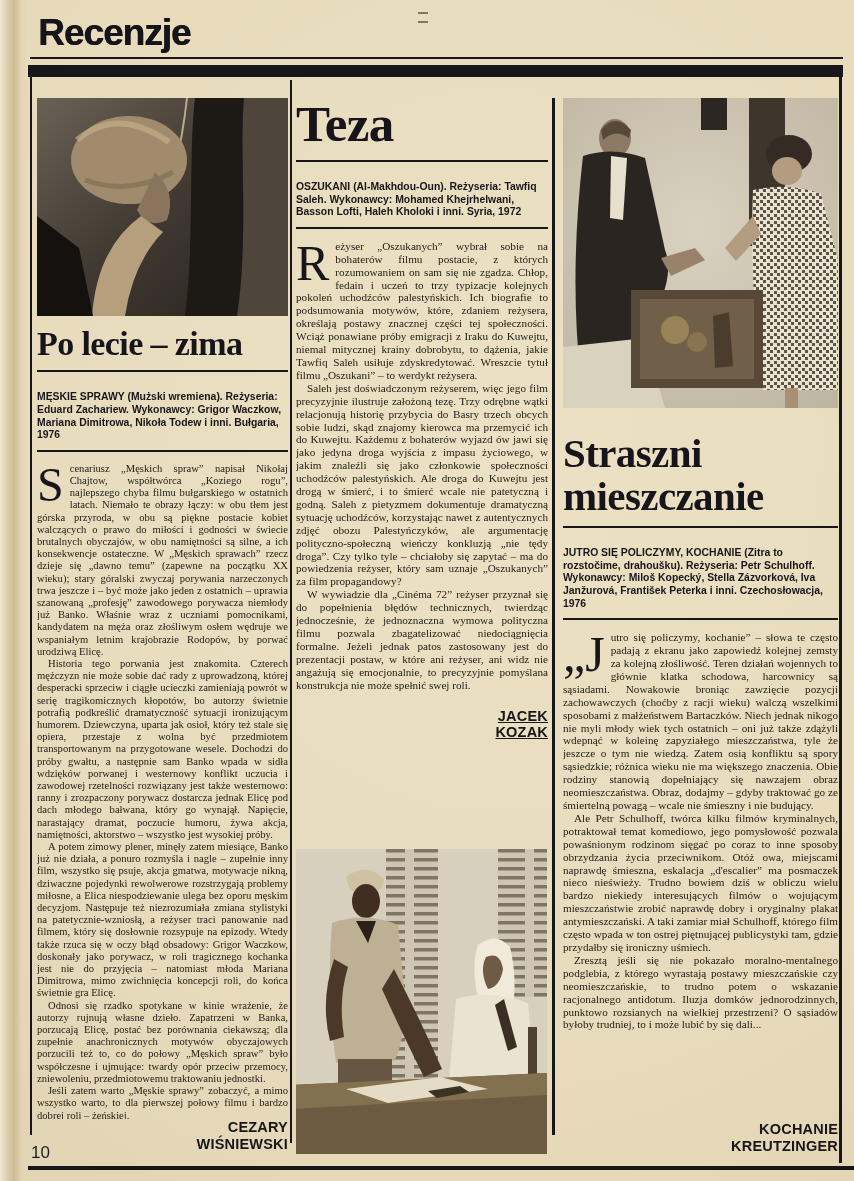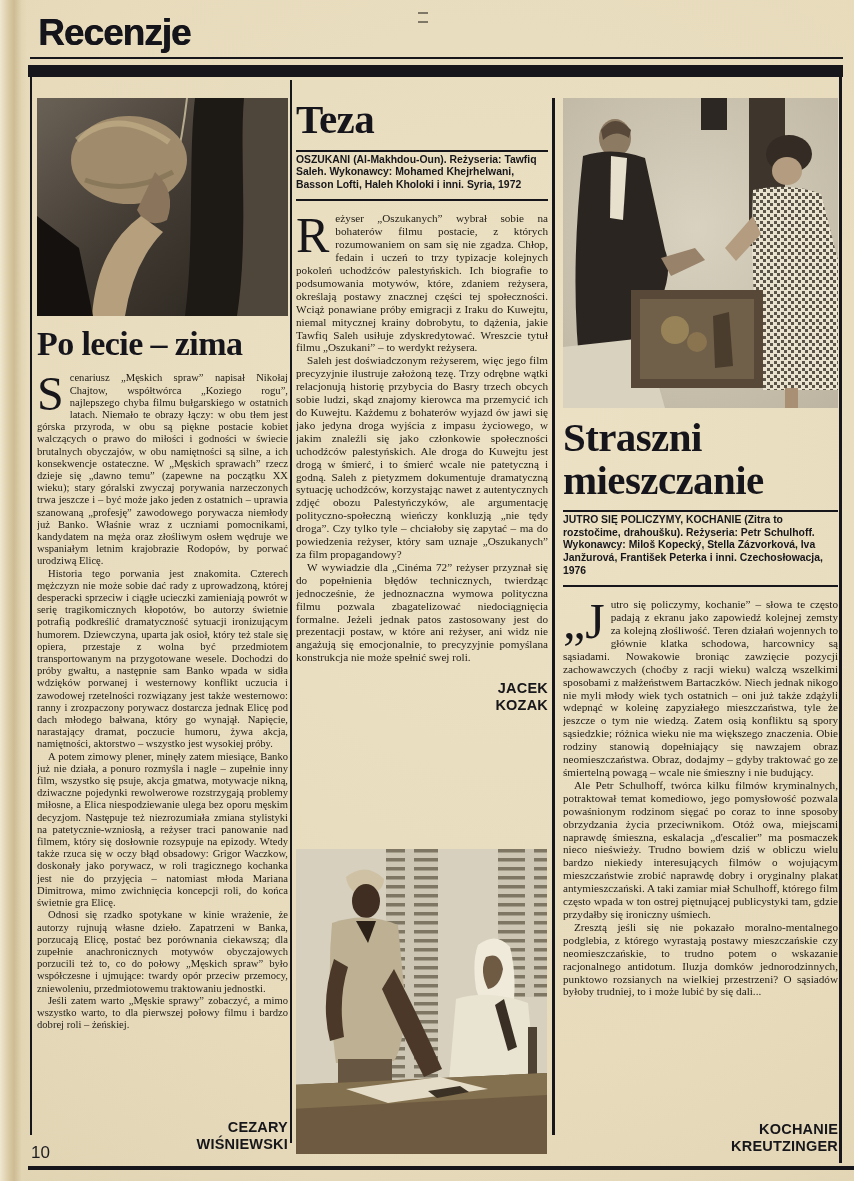--- a/index.html
+++ b/index.html
@@ -37,41 +37,41 @@
 
   .photo{ flex:0 0 auto; }
   .photo svg{ display:block; width:100%; height:100%; }
   .photo-1{ width:251px; height:218px; }
   .photo-2{ width:287px; height:310px; margin-left:-10px; }
   .photo-3{ width:257px; height:305px; margin-left:-6px; margin-top:auto; }
 
   .title{ margin:0; font-family:"Liberation Serif",serif; font-weight:bold; color:#16151b;
     line-height:1.04; letter-spacing:-0.6px; }
   .col-1 .title{ font-size:34px; margin-top:10px; white-space:nowrap; }
-  .col-2 .title{ font-size:41px; }
-  .col-3 .title{ font-size:41px; margin-top:8px; }
+  .col-2 .title{ font-size:51px; }
+  .col-3 .title{ font-size:41px; margin-top:24px; }
 
   .credits-block{ margin-top:9px; border-top:2px solid #17161a; border-bottom:2px solid #17161a;
-    padding:2px 0 8px; flex:0 0 auto; }
+    padding:19px 0 8px; flex:0 0 auto; }
   .credits{ margin:0; font-family:"Liberation Sans",sans-serif; font-weight:bold;
     font-size:10.4px; line-height:12.6px; color:#17161a; }
 
   .body{ margin-top:11px; text-align:justify; overflow:hidden; min-height:0; }
   .col-1 .body{ font-size:10.6px; line-height:12.2px; }
   .col-2 .body, .col-3 .body{ font-size:11.2px; line-height:12.9px; }
   .body p{ margin:0; }
   .body p.ind{ text-indent:11px; }
   .dropcap{ float:left; font-family:"Liberation Serif",serif; color:#17161a;
     font-size:48px; line-height:38px; padding:3px 6px 0 0; }
   .col-2 .dropcap, .col-3 .dropcap{ font-size:50px; line-height:40px; }
 
   .author{ margin-top:auto; margin-left:auto; width:min-content; text-align:right;
     font-family:"Liberation Sans",sans-serif; font-weight:bold; font-size:14.5px;
     line-height:16.5px; letter-spacing:0.2px; color:#17161a; padding-bottom:4px; flex:0 0 auto;}
-  .col-2 .author{ margin-top:16px; margin-bottom:14px; }
+  .col-2 .author{ margin-top:16px; margin-bottom:14px;text-decoration:underline; }
 </style>
 </head>
 <body>
 
 <div class="page">
 
   <div class="masthead">Recenzje</div>
   <div class="artifact-marks"></div>
   <div class="rule-top-thin"></div>
   <div class="bar-top"></div>
@@ -99,20 +99,23 @@
         <path d="M40,42 Q80,8 132,44" stroke="#c4b08a" stroke-width="6" fill="none" opacity="0.65"></path>
         <path d="M48,82 Q92,98 136,74" stroke="#7c6a4e" stroke-width="5" fill="none" opacity="0.6"></path>
         <path d="M118,74 Q140,94 130,122 Q110,132 100,112 Z" fill="#8a755c"></path>
         <path d="M55,218 Q60,150 104,118 L126,134 Q96,165 88,218 Z" fill="#b59f7d"></path>
         <path d="M0,118 L42,150 L56,218 L0,218 Z" fill="#14110e"></path>
       </svg>
     </div>
 
     <h2 class="title">Po lecie – zima</h2>
 
+    <div class="credits-block">
+      <p class="credits">MĘSKIE SPRAWY (Mużski wremiena). Reżyseria: Eduard Zachariew. Wykonawcy: Grigor Waczkow, Mariana Dimitrowa, Nikoła Todew i inni. Bułgaria, 1976</p>
+    </div>
 
     <div class="body">
       <p><span class="dropcap">S</span><span>cenariusz „Męskich spraw” napisał Nikołaj Chajtow, współtwórca „Koziego rogu”, najlepszego chyba filmu bułgarskiego w ostatnich latach. Niemało te obrazy łączy: w obu tłem jest górska przyroda, w obu są piękne postacie kobiet walczących o prawo do miłości i godności w świecie brutalnych obyczajów, w obu namiętności są silne, a ich konsekwencje ostateczne. W „Męskich sprawach” rzecz dzieje się „dawno temu” (zapewne na początku XX wieku); stary góralski zwyczaj porywania narzeczonych trwa jeszcze i – być może jako jeden z ostatnich – uprawia szanowaną „profesję” zawodowego porywacza niemłody już Banko. Właśnie wraz z uczniami pomocnikami, kandydatem na męża oraz złośliwym osłem wędruje we wspaniałym letnim krajobrazie Rodopów, by porwać urodziwą Elicę.</span></p>
       <p class="ind">Historia tego porwania jest znakomita. Czterech mężczyzn nie może sobie dać rady z uprowadzoną, której desperacki sprzeciw i ciągłe ucieczki zamieniają powrót w serię tragikomicznych kłopotów, bo autorzy świetnie potrafią podkreślić dramatyczność sytuacji ironizującym humorem. Dziewczyna, uparta jak osioł, który też stale się opiera, przestaje z wolna być przedmiotem transportowanym na przygotowane wesele. Dochodzi do próby gwałtu, a następnie sam Banko wpada w sidła wdzięków porwanej i westernowy konflikt uczucia i zawodowej rzetelności rozwiązany jest także westernowo: ranny i zrozpaczony porywacz dostarcza jednak Elicę pod dach młodego bałwana, który go wynajął. Napięcie, narastający dramat, poczucie humoru, żywa akcja, namiętności, aktorstwo – wszystko jest wysokiej próby.</p>
       <p class="ind">A potem zimowy plener, minęły zatem miesiące, Banko już nie działa, a ponuro rozmyśla i nagle – zupełnie inny film, wszystko się psuje, akcja gmatwa, motywacje nikną, dziwaczne pojedynki rewolwerowe rozstrzygają problemy miłosne, a Elica niespodziewanie ulega bez oporu męskim decyzjom. Następuje też niezrozumiała zmiana stylistyki na patetycznie-wzniosłą, a reżyser traci panowanie nad filmem, który się dosłownie rozsypuje na epizody. Wtedy także rzuca się w oczy błąd obsadowy: Grigor Waczkow, doskonały jako porywacz, w roli tragicznego kochanka jest nie do przyjęcia – natomiast młoda Mariana Dimitrowa, mimo zwichnięcia koncepcji roli, do końca świetnie gra Elicę.</p>
       <p class="ind">Odnosi się rzadko spotykane w kinie wrażenie, że autorzy rujnują własne dzieło. Zapatrzeni w Banka, porzucają Elicę, postać bez porównania ciekawszą; dla zupełnie anachronicznych motywów obyczajowych porzucili też to, co do połowy „Męskich spraw” było współczesne i ujmujące: twardy opór przeciw przemocy, zniewoleniu, przedmiotowemu traktowaniu jednostki.</p>
       <p class="ind">Jeśli zatem warto „Męskie sprawy” zobaczyć, a mimo wszystko warto, to dla pierwszej połowy filmu i bardzo dobrej roli – żeńskiej.</p>
     </div>
 
     <div class="author">CEZARY WIŚNIEWSKI</div>

